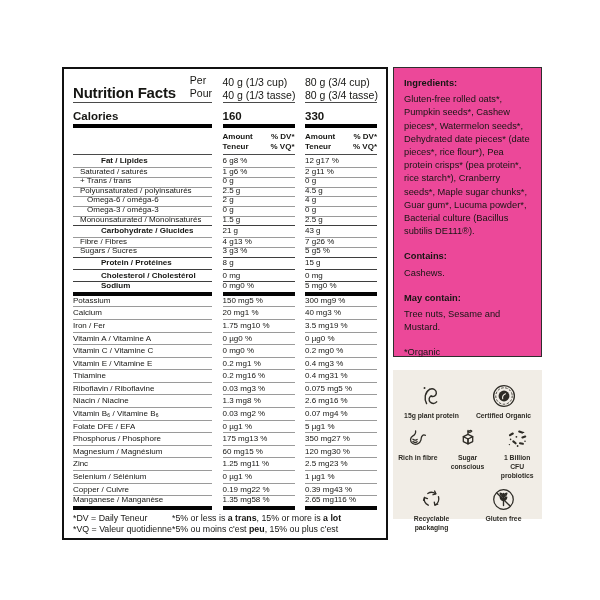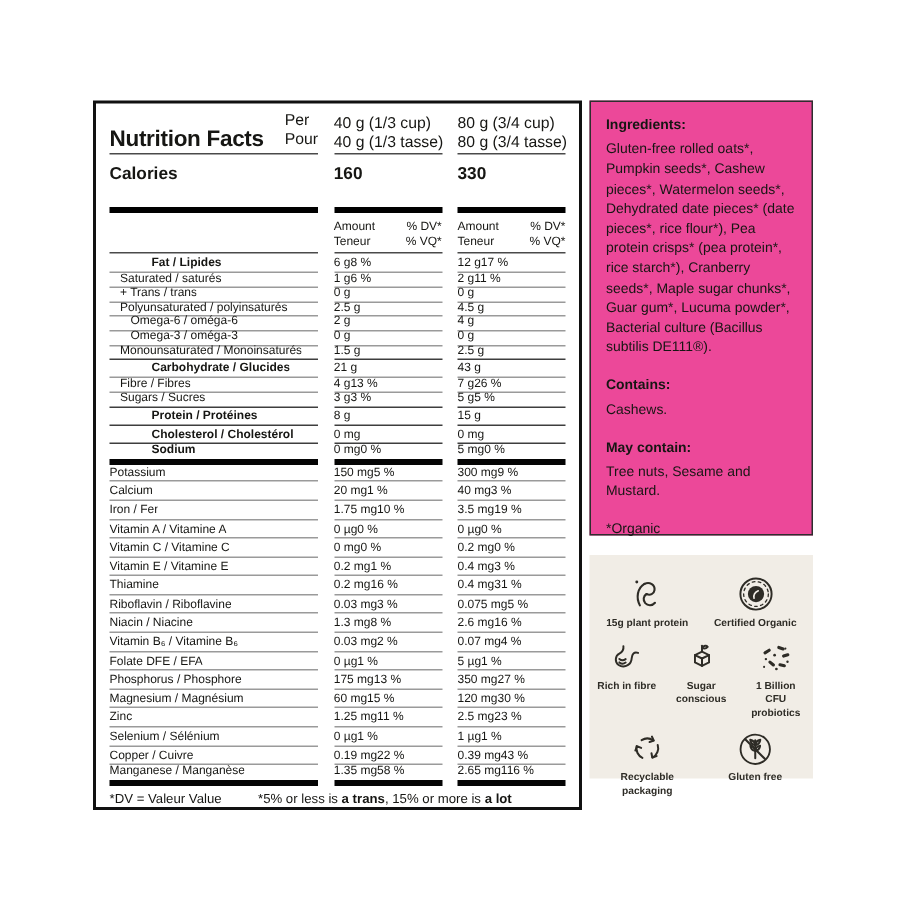--- a/index.html
+++ b/index.html
@@ -15,26 +15,26 @@
     padding:5px 9px 0 9px;overflow:hidden;
   }
   .nf-grid{display:grid;grid-template-columns:139px 72px 72px;column-gap:10.5px;}
   
   .hd-row>div{border-bottom:1px solid #4a4a4a;}
   .hd-title-cell{display:flex;justify-content:space-between;align-items:flex-end;padding-bottom:2px;}
   .hd-title{font-weight:bold;font-size:15px;line-height:15.5px;letter-spacing:-.2px;}
   .hd-per{font-size:10.5px;line-height:13px;padding-bottom:0;}
   .hd-serv{font-size:10.5px;line-height:13px;white-space:nowrap;display:flex;flex-direction:column;justify-content:flex-end;padding-bottom:0;}
   
-  .cal-row>div{border-bottom:4px solid #000;padding:3px 0 14px;}
+  .cal-row>div{border-bottom:4px solid #000;padding:3px 0 0;}
   .cal-label,.cal-val{font-weight:bold;font-size:11.5px;line-height:12px;}
   
   .ah-row>div{border-bottom:1px solid #4a4a4a;padding:4px 0 3px;}
   .ah-cell{display:flex;justify-content:space-between;}
-  .ah-txt{font-weight:normal;font-size:8px;line-height:9.5px;}
+  .ah-txt{font-weight:bold;font-size:8px;line-height:9.5px;}
   .ah-txt.r{text-align:right;}
   
   .nf-row>div{display:flex;align-items:flex-end;padding-bottom:1px;box-sizing:border-box;}
   .sep-hair>div{border-bottom:1px solid #9a9a9a;}
   .sep-dark>div{border-bottom:1px solid #3e3e3e;}
   .sep-bar>div{border-bottom:4px solid #050505;}
   .r-sub{height:9.6px;}
   .r-main{height:12.6px;}
   .r-min{height:12.6px;}
   .nf-label{font-size:8px;line-height:8.6px;white-space:nowrap;overflow:hidden;}
@@ -542,21 +542,21 @@
         </div>
       <div class="vg">
           <span class="a2">2.65 mg</span>
           <span class="d2">116 %</span>
         </div>
     </div>
   </div>
 
   <div class="fn">
     <div class="fn-line">
-      <span>*DV = Valeur Value</span>
+      <span>*DV = Daily Teneur</span>
       <span><span>*5% or less is </span><b>a trans</b><span>, 15% or more is </span><b>a lot</b></span>
     </div>
     <div class="fn-line">
       <span>*VQ = Valeur quotidienne</span>
       <span><span>*5% ou moins c'est </span><b>peu</b><span>, 15% ou plus c'est </span></span>
     </div>
   </div>
 </div>
 
 <div class="ing-box">

